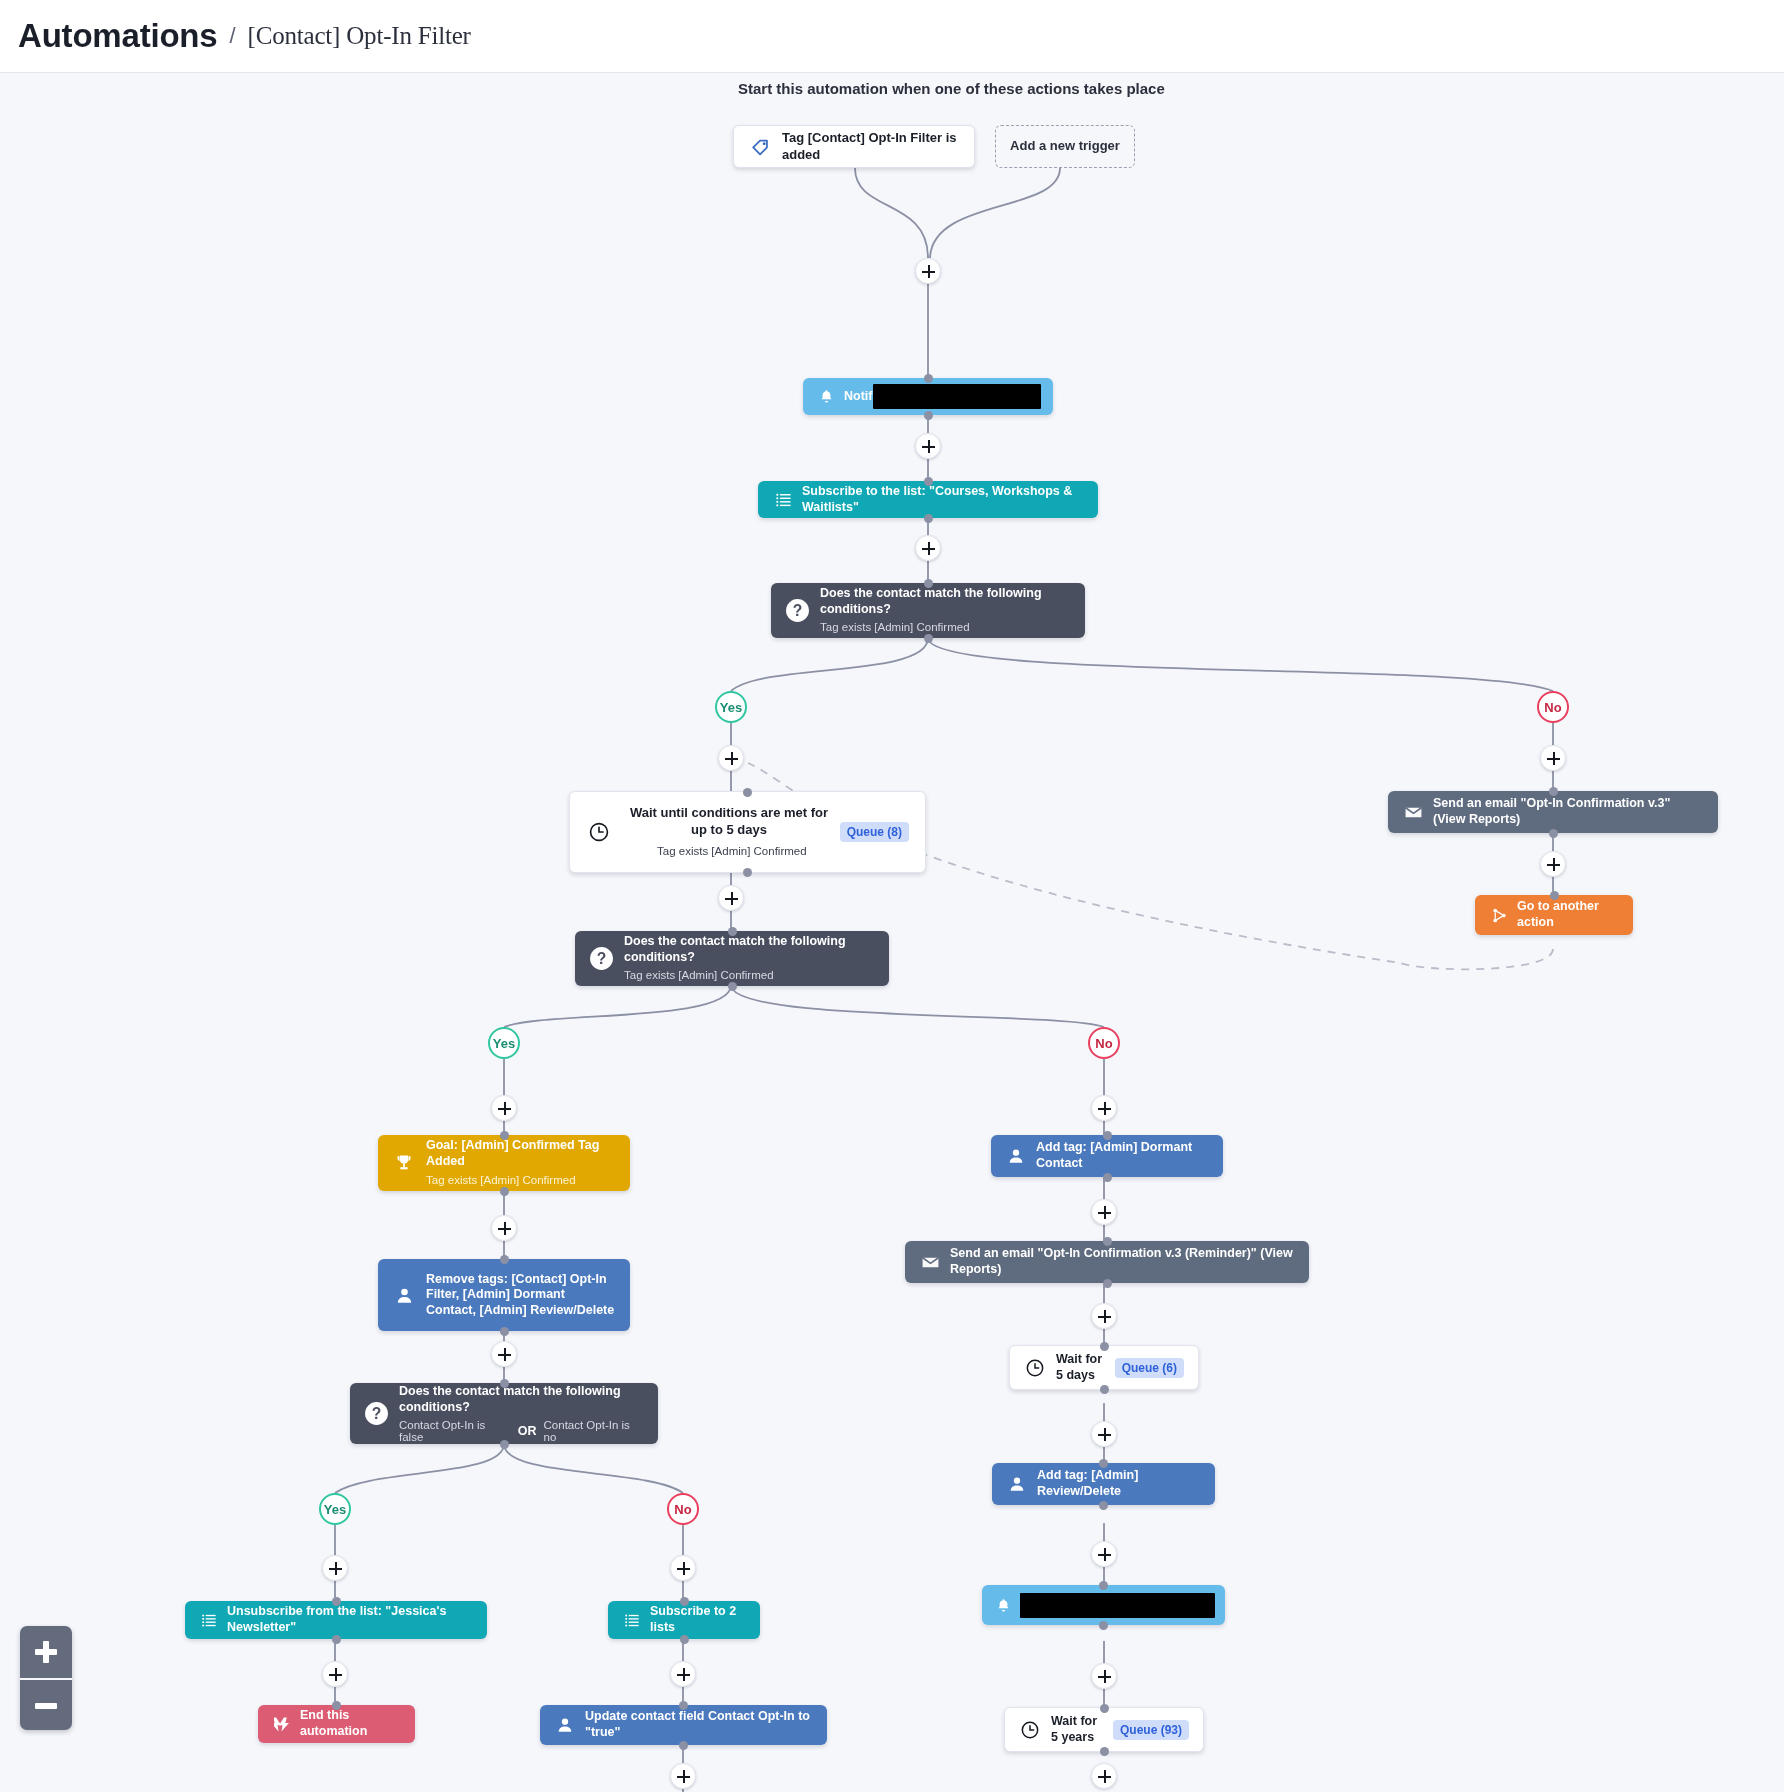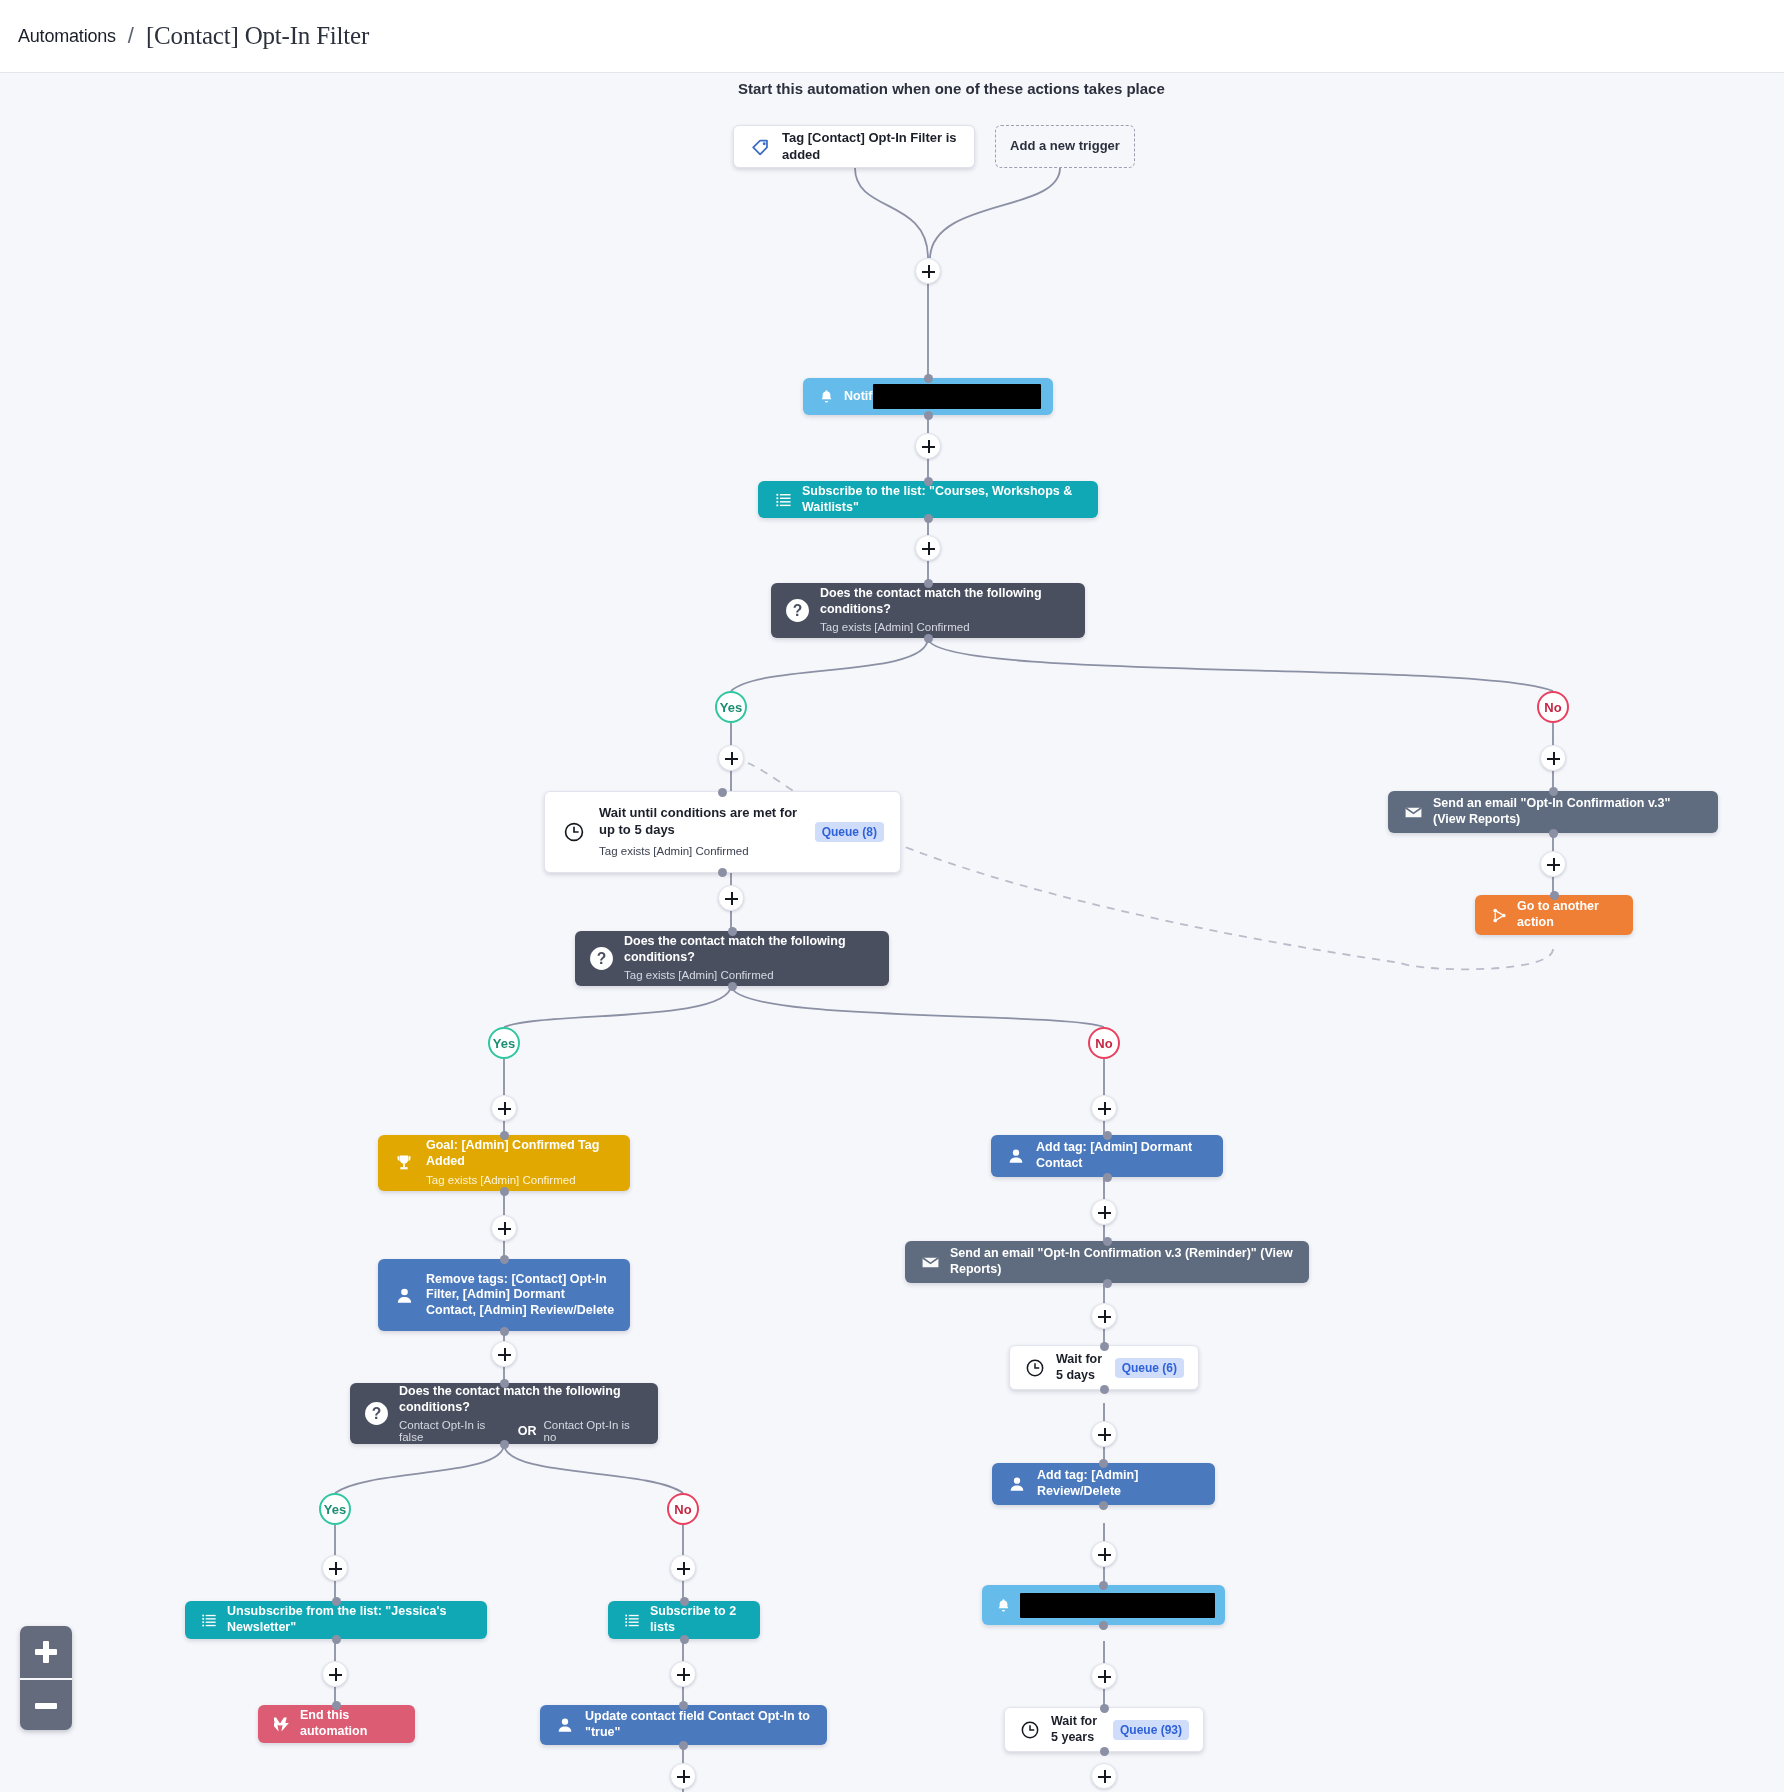--- a/index.html
+++ b/index.html
@@ -14,21 +14,21 @@
 
   
   #header {
     height:73px; background:#ffffff;
     border-bottom:1px solid #e3e5ec;
     display:flex; align-items:center;
     padding-left:18px;
     position:relative; z-index:40;
   }
   #header .crumb-root {
-    font-size:18px; font-weight:normal; color:#1b1f29; letter-spacing:-0.2px;
+    font-size:33px; font-weight:bold; color:#1b1f29; letter-spacing:-0.2px;
   }
   #header .crumb-sep { font-size:22px; color:#5b6170; margin:0 12px; }
   #header .crumb-leaf { font-size:25px; color:#2b303c; letter-spacing:-0.2px;font-family:Liberation Serif, serif; }
 
   
   #canvas {
     position:absolute; left:0; top:73px;
     width:1784px; height:1719px;
     background:#f6f7fb;
     overflow:hidden;
@@ -269,21 +269,21 @@
       <span class="title" style="font-size:12.5px;">Does the contact match the following conditions?</span>
       <span class="sub" style="font-size:11.5px; color:#d6d9e2; margin-top:3px;">Tag exists [Admin] Confirmed</span>
     </span>
     <span class="pin bot"></span>
   </div>
 
   <div class="yn yes" style="left:715px; top:618px;">Yes</div>
   <div class="yn no" style="left:1537px; top:618px;">No</div>
 
   <div class="plus" style="left:718px; top:672px;"></div>
-  <div class="node n-wait" style="left:544px; top:718px; width:357px; height:82px; padding:0 16px;">
+  <div class="node n-wait" style="left:569px; top:718px; width:357px; height:82px; padding:0 16px;text-align:center;">
     <span class="pin top"></span>
     <span class="ico" style="width:26px;height:26px;margin-right:12px;">
       <svg width="22" height="22" viewBox="0 0 24 24" fill="none" stroke="#15181f" stroke-width="1.8">
         <circle cx="12" cy="12" r="9.2"></circle>
           <path d="M12 6.8 V12 h4.4" stroke-linecap="round"></path>
       </svg>
     </span>
     <span class="txt" style="flex:1;">
       <span class="title" style="font-size:13px; max-width:210px;">Wait until conditions are met for up to 5 days</span>
       <span class="sub" style="font-size:11.5px; color:#3c4150; margin-top:6px;">Tag exists [Admin] Confirmed</span>

